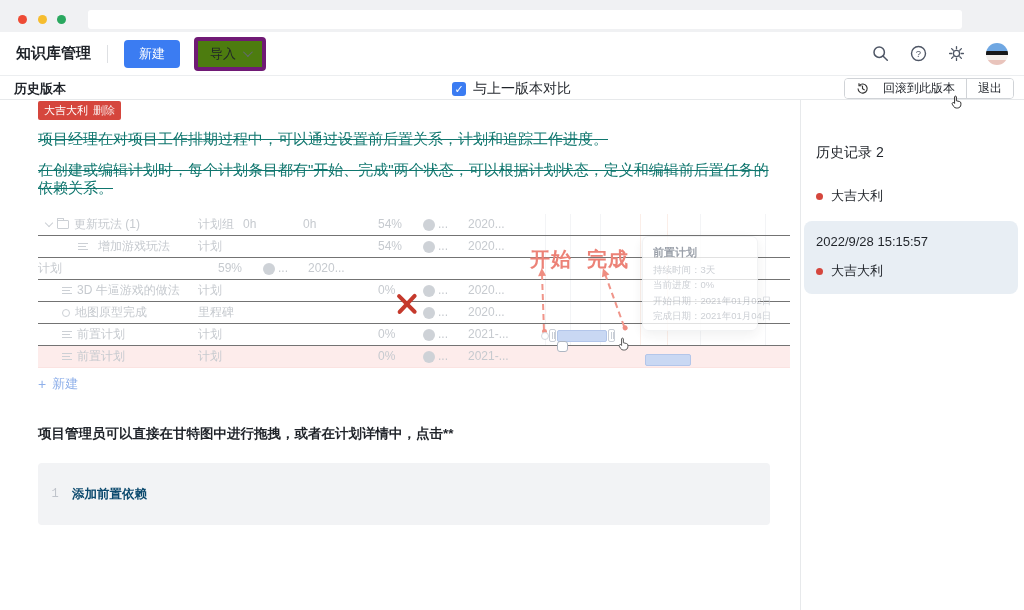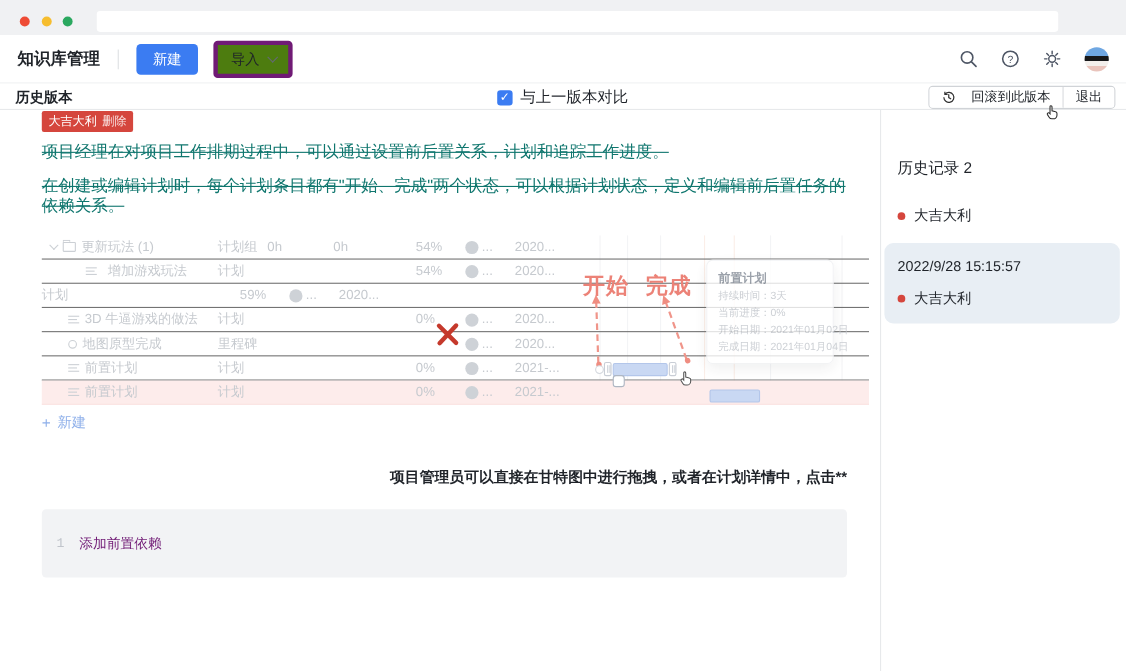--- a/index.html
+++ b/index.html
@@ -40,24 +40,24 @@
   .sidebar { position:absolute; left:800px; top:100px; width:224px; height:510px; border-left:1px solid #e7e9eb; background:#fff; }
 
   
   .hwrap { position:relative; }
   .hmark { position:absolute; left:-19px; top:6px; font-size:9px; color:#c3c7cc; }
   h2.del { margin-top:25px; font-size:20px; font-weight:700; color:#d5463d; text-decoration:line-through; text-decoration-thickness:2px; }
   h3.del { margin-top:21px; font-size:16.5px; font-weight:700; color:#d5463d; text-decoration:line-through; }
   .del-badge { display:inline-flex; gap:5px; background:#d5463d; color:#fff; font-size:11px; padding:2px 6px; border-radius:2px; margin-top:1px; }
   .del-badge .act { opacity:.85; }
   p.delp { margin-top:10px; font-size:15px; color:#0f766e; text-decoration:line-through; line-height:18px; }
-  p.bodyp { font-size:13.5px; font-weight:700; color:#1f2329; margin-top:33px;text-align:right; }
+  p.bodyp { font-size:13.5px; font-weight:700; color:#1f2329; margin-top:33px; }
   .codeblock { margin-top:20px; width:732px; background:#f2f3f5; border-radius:4px; height:62px; display:flex; align-items:center; }
   .codeblock .lnum { width:34px; text-align:center; font-size:12px; color:#c0c4cb; font-family:"Liberation Mono","DejaVu Sans Mono",monospace; }
-  .codeblock .code { font-size:12.5px; font-weight:400; color:#701a75; }
+  .codeblock .code { font-size:12.5px; font-weight:700; color:#0c4a6e; }
 
   
   .ptable { position:relative; margin-top:17px; width:752px; height:178px; }
   .trow { display:flex; height:22px; line-height:21px; font-size:12px; color:#c6cacf; border-bottom:1px solid #737373; position:relative; }
   .trow.hl { background:#fdeceb; border-bottom:1px solid #fbe3e1; }
   .c-name { width:160px; display:flex; align-items:center; gap:5px; overflow:hidden; white-space:nowrap; }
   .ind0 { padding-left:8px; } .ind1 { padding-left:24px; } .ind2 { padding-left:40px;gap:10px; }
   .c-type { width:45px; } .c-est { width:60px; } .c-act { width:75px; } .c-prog { width:45px; }
   .c-asgn { width:45px; display:flex; align-items:center; gap:3px; } .c-date { width:55px; }
   .c-gantt { flex:1; }

